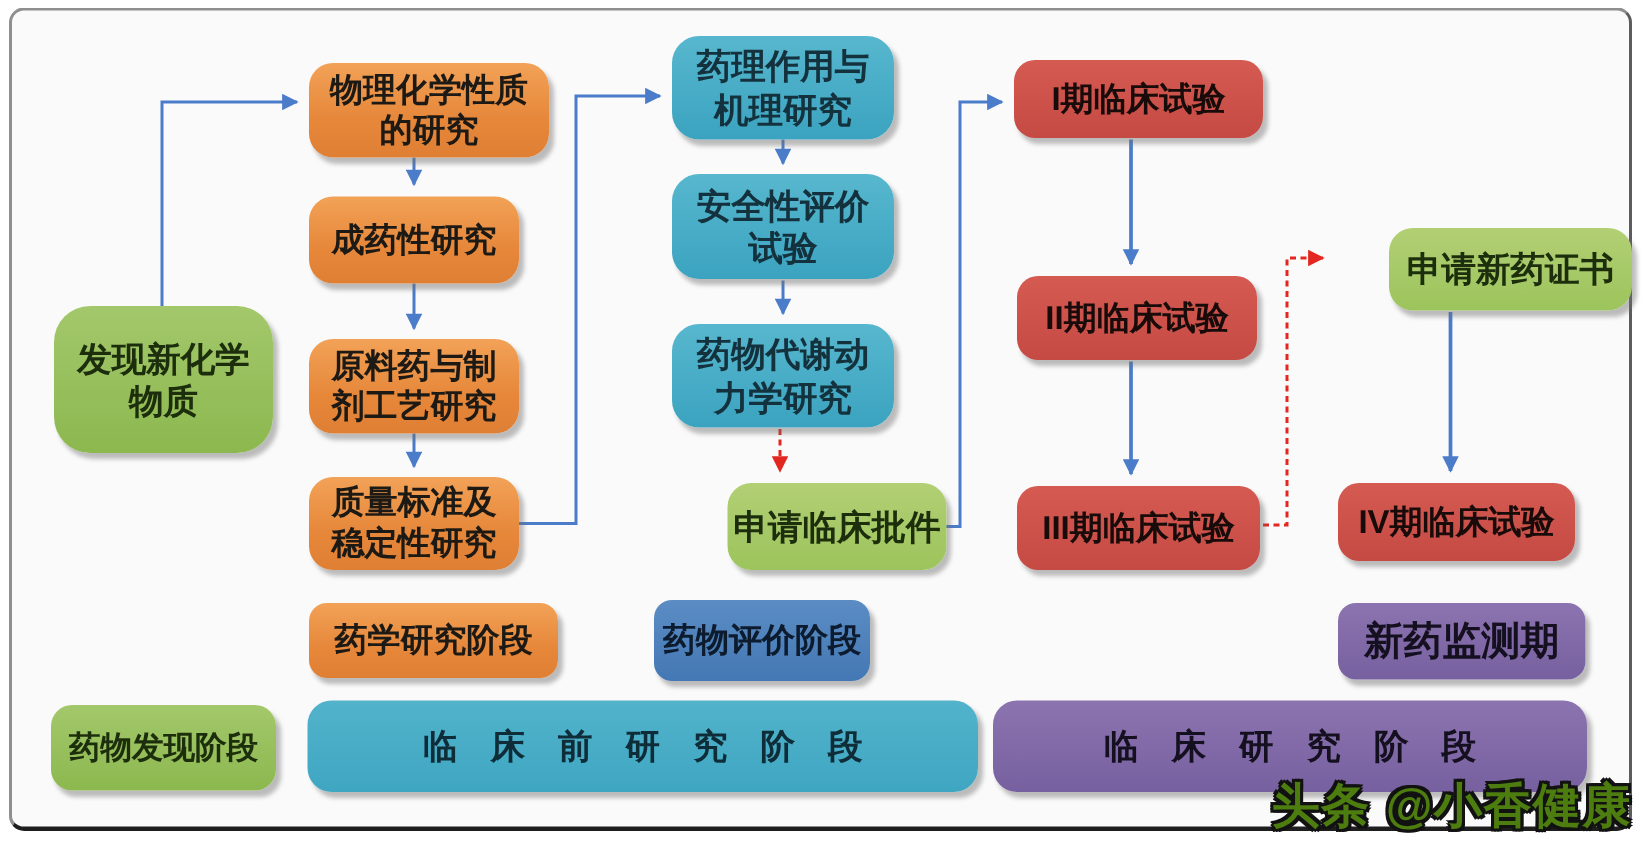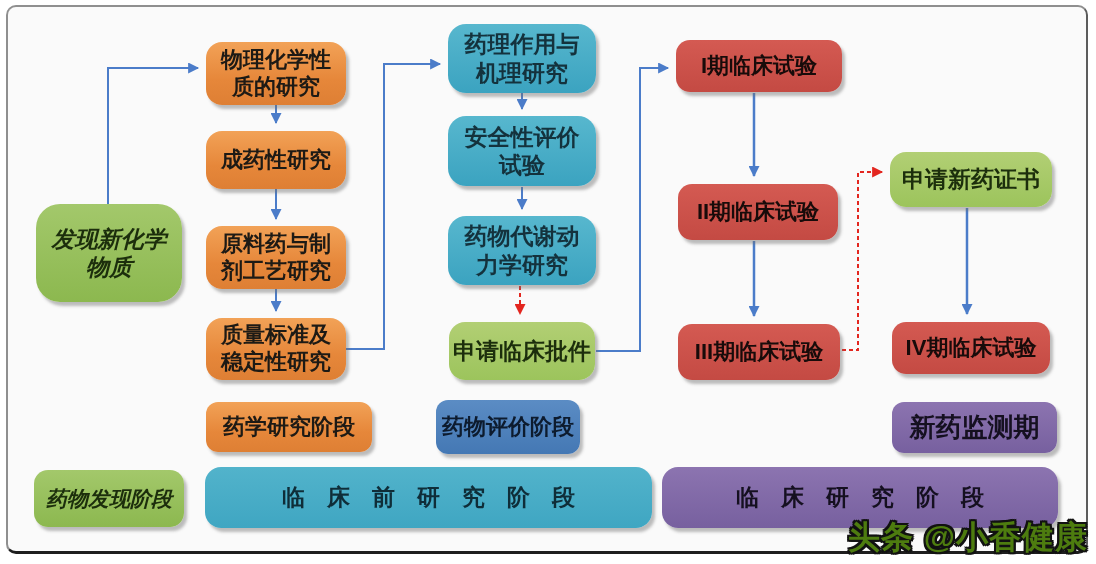--- a/index.html
+++ b/index.html
@@ -8,22 +8,22 @@
   .frame{position:absolute;left:6px;top:5px;width:1078px;height:544px;
          border:2px solid #8f8f8f;border-right-color:#5c5c5c;border-bottom:3px solid #1e1e1e;
          border-radius:10px;background:#fafafa;z-index:0;}
   svg.connectors{position:absolute;left:0;top:0;width:1096px;height:564px;z-index:1;}
   .node{position:absolute;z-index:2;display:flex;align-items:center;justify-content:center;
         text-align:center;font-weight:800;color:#1d1a15;box-sizing:border-box;
         padding:2px 5px;line-height:1.22;word-break:break-all;
         box-shadow:3px 4px 3px rgba(110,110,110,0.45);}
   .orange{background:linear-gradient(180deg,#F2A257 0%,#E6873A 60%,#DE7F34 100%);border-radius:16px;font-size:22px;}
   .teal{background:linear-gradient(180deg,#57B7CE 0%,#3BA3C0 100%);border-radius:18px;font-size:23px;padding:6px 7px;color:#14323d;}
-  .green{background:linear-gradient(180deg,#A3C86B 0%,#8CB84F 100%);border-radius:24px;font-size:23px;color:#1c2e0c;font-style:italic;}
-  .lgreen{background:linear-gradient(180deg,#B2CF74 0%,#9CC45C 100%);border-radius:16px;font-size:23px;padding:2px 4px;color:#1c2e0c;}
+  .green{background:linear-gradient(180deg,#A3C86B 0%,#8CB84F 100%);border-radius:24px;font-size:23px;color:#1c2e0c;}
+  .lgreen{background:linear-gradient(180deg,#B2CF74 0%,#9CC45C 100%);border-radius:16px;font-size:23px;padding:2px 4px;color:#1c2e0c;margin-left:36px;}
   .red{background:linear-gradient(180deg,#D45A52 0%,#C44A43 100%);border-radius:14px;font-size:22px;color:#180b0a;}
   .blue{background:linear-gradient(180deg,#5B8CC4 0%,#4478B4 100%);border-radius:12px;font-size:22px;color:#0d1b2e;}
   .purple{background:linear-gradient(180deg,#8C74B0 0%,#77609F 100%);border-radius:12px;font-size:26px;color:#151020;}
   .tealbar{background:linear-gradient(180deg,#52B3CB 0%,#3FA6C2 100%);border-radius:16px;font-size:23px;color:#0f2d38;}
   .spread{letter-spacing:22px;text-indent:22px;font-weight:800;}
   .label{font-weight:800;}
   .watermark{position:absolute;right:8px;bottom:4px;z-index:3;font-size:32px;font-weight:900;
              letter-spacing:1px;color:#4d7c0f;
              text-shadow:-2px 0 0 #121212,2px 0 0 #121212,0 -2px 0 #121212,0 2px 0 #121212,
                          -2px -2px 0 #121212,2px 2px 0 #121212,-2px 2px 0 #121212,2px -2px 0 #121212;}
@@ -58,21 +58,21 @@
       <path d="M967,208 V314" stroke-width="2.5" marker-end="url(#ab)"></path>
     </g>
     <g fill="none" stroke="#E3261F" stroke-width="2" stroke-dasharray="4 3">
       <path d="M520,286 V314" marker-end="url(#ar)"></path>
       <path d="M842,350 H858 V172 H882" marker-end="url(#ar)"></path>
     </g>
   </svg>
 
   <div class="node green" style="left:36px;top:204px;width:146px;height:98px">发现新化学物质</div>
 
-  <div class="node orange" style="left:206px;top:42px;width:140px;height:63px">物理化学性质的研究</div>
+  <div class="node orange" style="left:206px;top:42px;width:160px;height:63px">物理化学性质的研究</div>
   <div class="node orange" style="left:206px;top:131px;width:140px;height:58px">成药性研究</div>
   <div class="node orange" style="left:206px;top:226px;width:140px;height:63px">原料药与制剂工艺研究</div>
   <div class="node orange" style="left:206px;top:318px;width:140px;height:62px">质量标准及稳定性研究</div>
   <div class="node orange label" style="left:206px;top:402px;width:166px;height:50px;border-radius:12px">药学研究阶段</div>
 
   <div class="node teal" style="left:448px;top:24px;width:148px;height:69px">药理作用与机理研究</div>
   <div class="node teal" style="left:448px;top:116px;width:148px;height:70px">安全性评价试验</div>
   <div class="node teal" style="left:448px;top:216px;width:148px;height:69px">药物代谢动力学研究</div>
   <div class="node lgreen" style="left:449px;top:322px;width:146px;height:58px">申请临床批件</div>
   <div class="node blue label" style="left:436px;top:400px;width:144px;height:54px">药物评价阶段</div>

